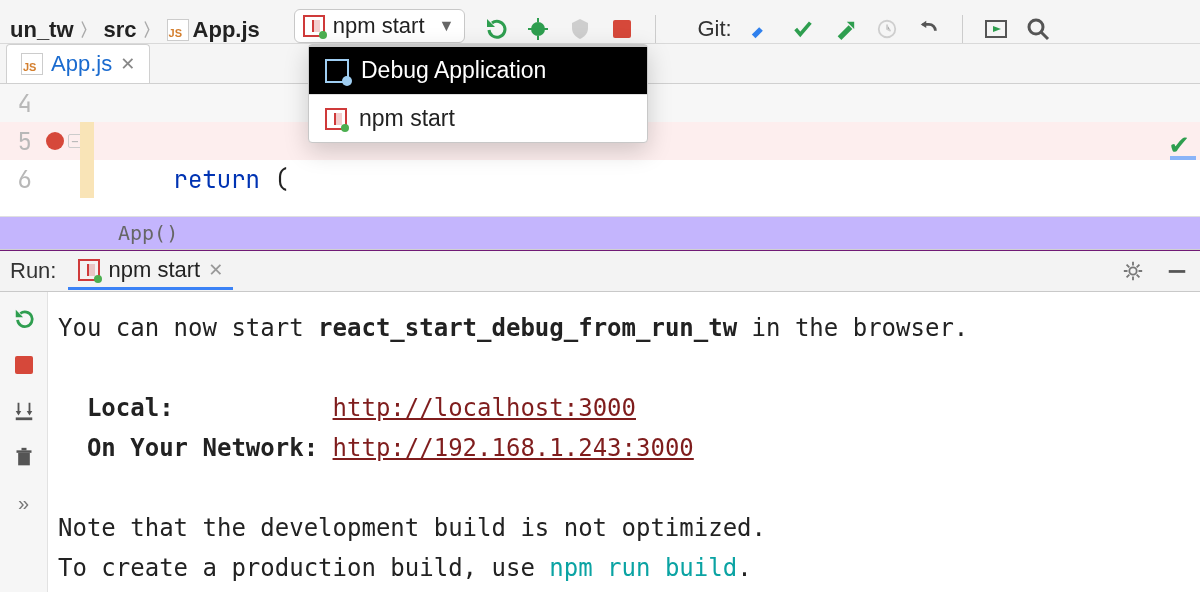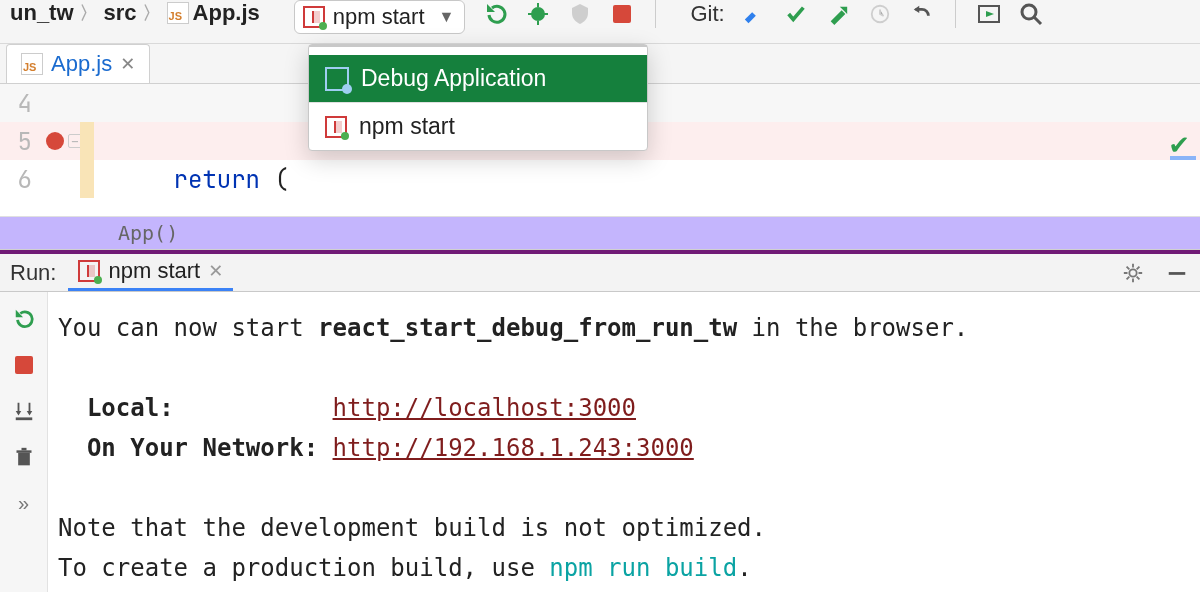--- a/index.html
+++ b/index.html
@@ -10,21 +10,21 @@
     background: #fff;
     width: 1200px;
     height: 600px;
     overflow: hidden;
     position: relative;
   }
 
   
   .toolbar {
     display: flex;
-    align-items: flex-start;
+    align-items: flex-end;
     height: 44px;
     background: #f5f5f5;
     border-bottom: 1px solid #d9d9d9;
     padding: 0 6px;
     gap: 6px;
   }
   .breadcrumbs { display: flex; align-items: center; gap: 2px; font-weight: 600; }
   .bc-item { display: flex; align-items: center; gap: 4px; padding: 0 4px; cursor: pointer; }
   .bc-sep { color: #aaa; font-size: 18px; }
   .js-icon {
@@ -59,21 +59,21 @@
   .npm-icon .dot {
     position: absolute; width: 8px; height: 8px; border-radius: 50%;
     background: #4caf50; right: -4px; bottom: -4px;
   }
   .caret-down { color: #666; font-size: 16px; margin-left: 6px; }
 
   .tb-icons { display: flex; align-items: center; gap: 16px; margin-left: 12px; }
   .tb-icon { width: 26px; height: 26px; display: flex; align-items: center; justify-content: center; cursor: pointer; }
   .stop-sq { width: 18px; height: 18px; background: #d6483a; border-radius: 2px; }
   .tb-divider { width: 1px; height: 28px; background: #ccc; margin: 0 4px; }
-  .git-label { font-size: 22px; color: #333; margin-left: 14px; }
+  .git-label { font-size: 22px; color: #333; margin-left: 21px; }
   .disabled { opacity: .35; }
 
   
   .ed-tabs {
     display: flex; align-items: flex-end; height: 40px;
     background: #f5f5f5; padding-left: 6px;
     border-bottom: 1px solid #d0d0d0;
   }
   .ed-tab {
     display: flex; align-items: center; gap: 8px;
@@ -124,36 +124,36 @@
   .dropdown {
     position: absolute; left: 308px; top: 44px; width: 340px;
     background: #fff; border: 1px solid #c8c8c8; border-radius: 4px;
     box-shadow: 0 8px 24px rgba(0,0,0,.18);
     z-index: 50;
   }
   .dd-item {
     display: flex; align-items: center; gap: 12px;
     padding: 10px 16px; font-size: 23px; cursor: pointer;
   }
-  .dd-item.selected { background: #15803d; color: #fff; margin-top: 8px; }
+  .dd-item.selected { background: #000000; color: #fff; }
   .dd-sep { height: 1px; background: #e0e0e0; }
   .dd-sep.bold { height: 2px; background: #c8c8c8; }
   .debug-app-icon {
     width: 24px; height: 24px; border: 2px solid #9fcef2;
     position: relative;
   }
   .debug-app-icon::after {
     content:""; position:absolute; width:10px;height:10px;border-radius:50%;
     background:#9fcef2; right:-5px; bottom:-5px;
   }
 
   
   .run-header {
     display: flex; align-items: center; height: 42px;
-    background: #f3f3f3; border-top: 4px solid #701a75;
+    background: #f3f3f3; border-top: 1px solid #701a75;
     border-bottom: 1px solid #c9c9c9;
     padding: 0 10px; gap: 12px;
   }
   .run-title { color: #333; }
   .run-name-tab {
     display: flex; align-items: center; gap: 8px;
     padding: 4px 10px; border-bottom: 3px solid #3b82f6;
   }
   .run-name-tab .close { color: #999; font-size: 18px; cursor: pointer; }
   .run-hdr-right { margin-left: auto; display: flex; align-items: center; gap: 18px; }

